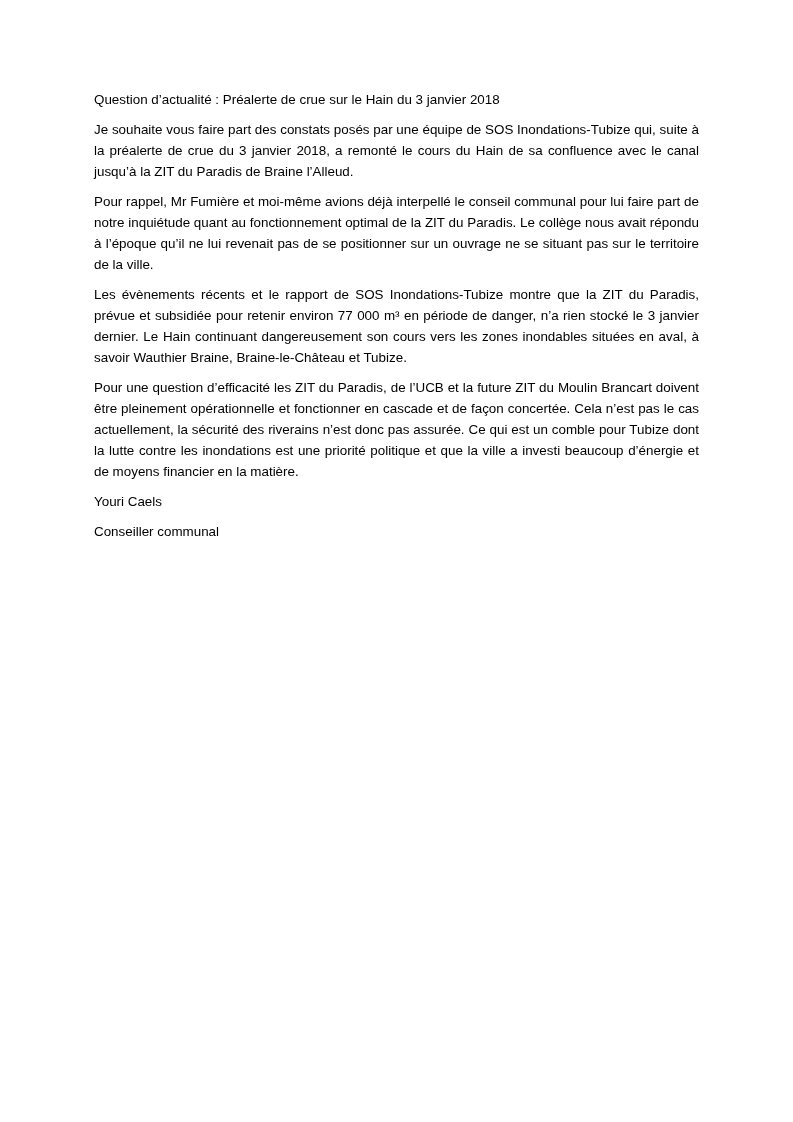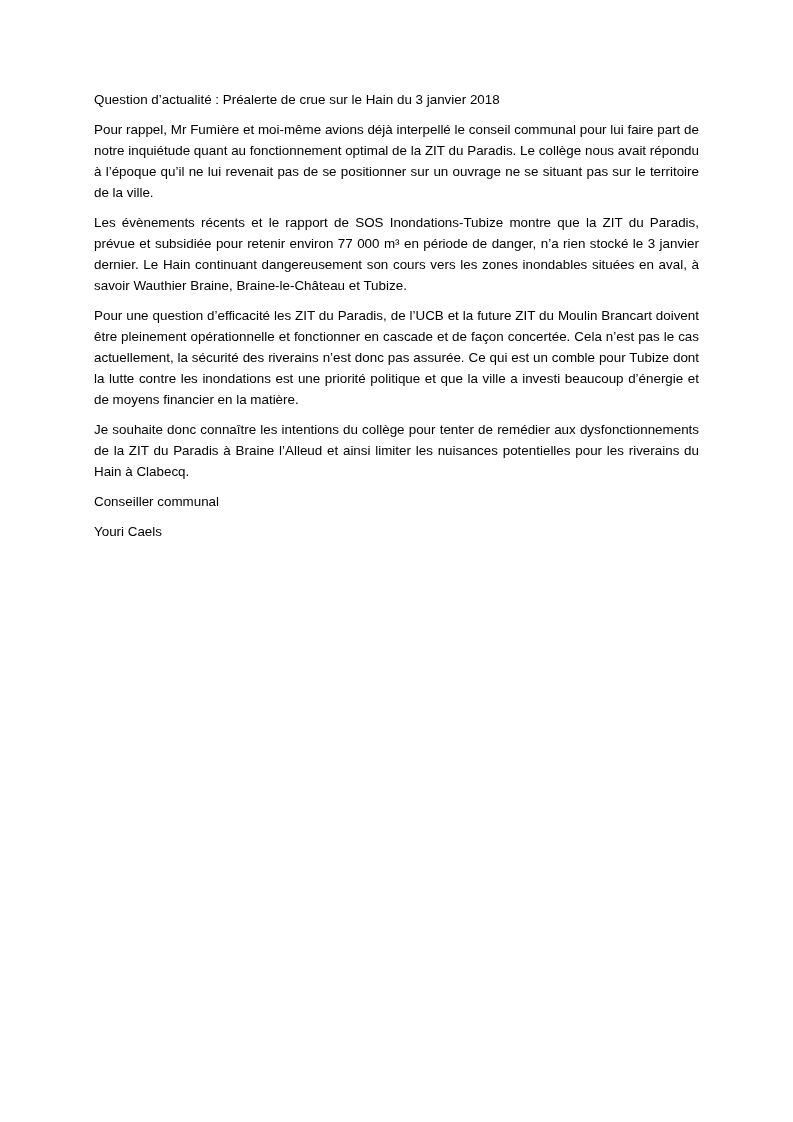--- a/index.html
+++ b/index.html
@@ -31,25 +31,25 @@
     text-align: left;
   }
 </style>
 </head>
 <body>
 
 <div class="page">
   <p class="title-line">Question d’actualité : Préalerte de crue sur le Hain du 3 janvier 2018</p>
 
 
+  <p class="body-paragraph">Je souhaite vous faire part des constats posés par une équipe de SOS Inondations-Tubize qui, suite à la préalerte de crue du 3 janvier 2018, a remonté le cours du Hain de sa confluence avec le canal jusqu’à la ZIT du Paradis de Braine l’Alleud.</p>
 
   <p class="body-paragraph">Pour rappel, Mr Fumière et moi-même avions déjà interpellé le conseil communal pour lui faire part de notre inquiétude quant au fonctionnement optimal de la ZIT du Paradis. Le collège nous avait répondu à l’époque qu’il ne lui revenait pas de se positionner sur un ouvrage ne se situant pas sur le territoire de la ville.</p>
 
   <p class="body-paragraph">Les évènements récents et le rapport de SOS Inondations-Tubize montre que la ZIT du Paradis, prévue et subsidiée pour retenir environ 77 000 m³ en période de danger, n’a rien stocké le 3 janvier dernier. Le Hain continuant dangereusement son cours vers les zones inondables situées en aval, à savoir Wauthier Braine, Braine-le-Château et Tubize.</p>
 
   <p class="body-paragraph">Pour une question d’efficacité les ZIT du Paradis, de l’UCB et la future ZIT du Moulin Brancart doivent être pleinement opérationnelle et fonctionner en cascade et de façon concertée. Cela n’est pas le cas actuellement, la sécurité des riverains n’est donc pas assurée. Ce qui est un comble pour Tubize dont la lutte contre les inondations est une priorité politique et que la ville a investi beaucoup d’énergie et de moyens financier en la matière.</p>
 
-  <p class="body-paragraph">Je souhaite donc connaître les intentions du collège pour tenter de remédier aux dysfonctionnements de la ZIT du Paradis à Braine l’Alleud et ainsi limiter les nuisances potentielles pour les riverains du Hain à Clabecq.</p>
+
+  <p class="signature-line">Youri Caels</p>
 
   <p class="signature-line">Conseiller communal</p>
-
-  <p class="signature-line">Youri Caels</p>
 </div>
 
 </body></html>

